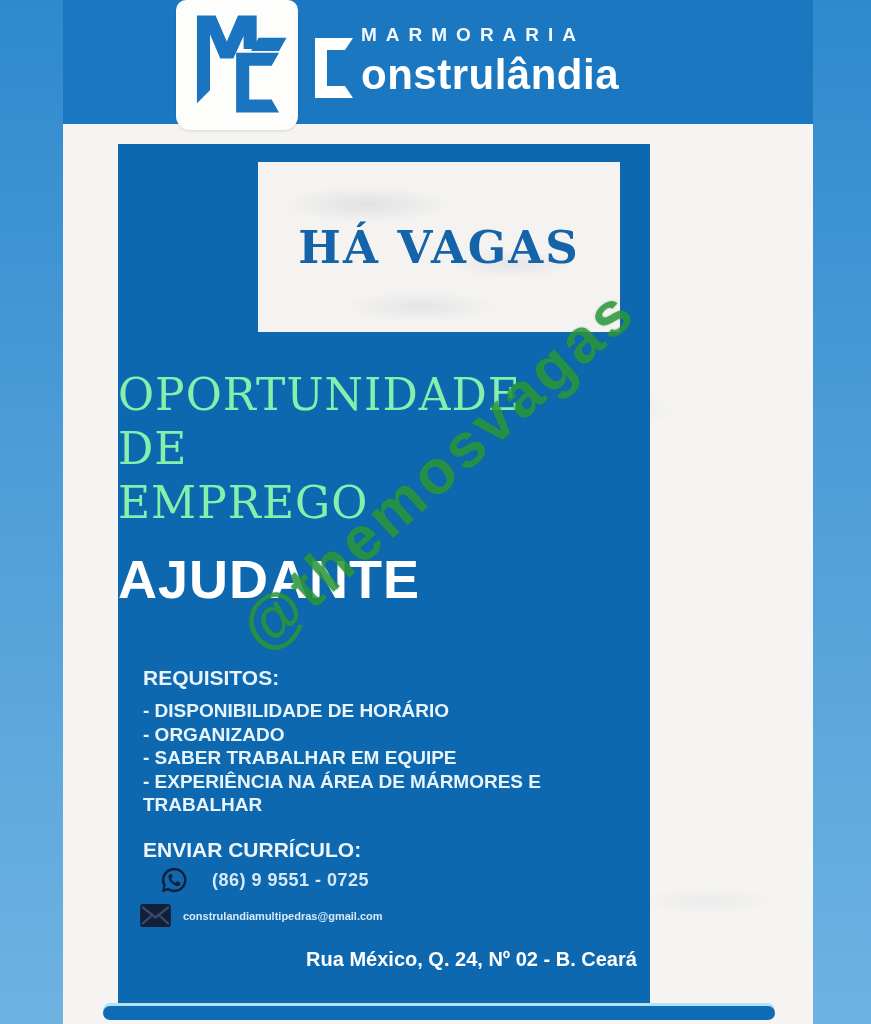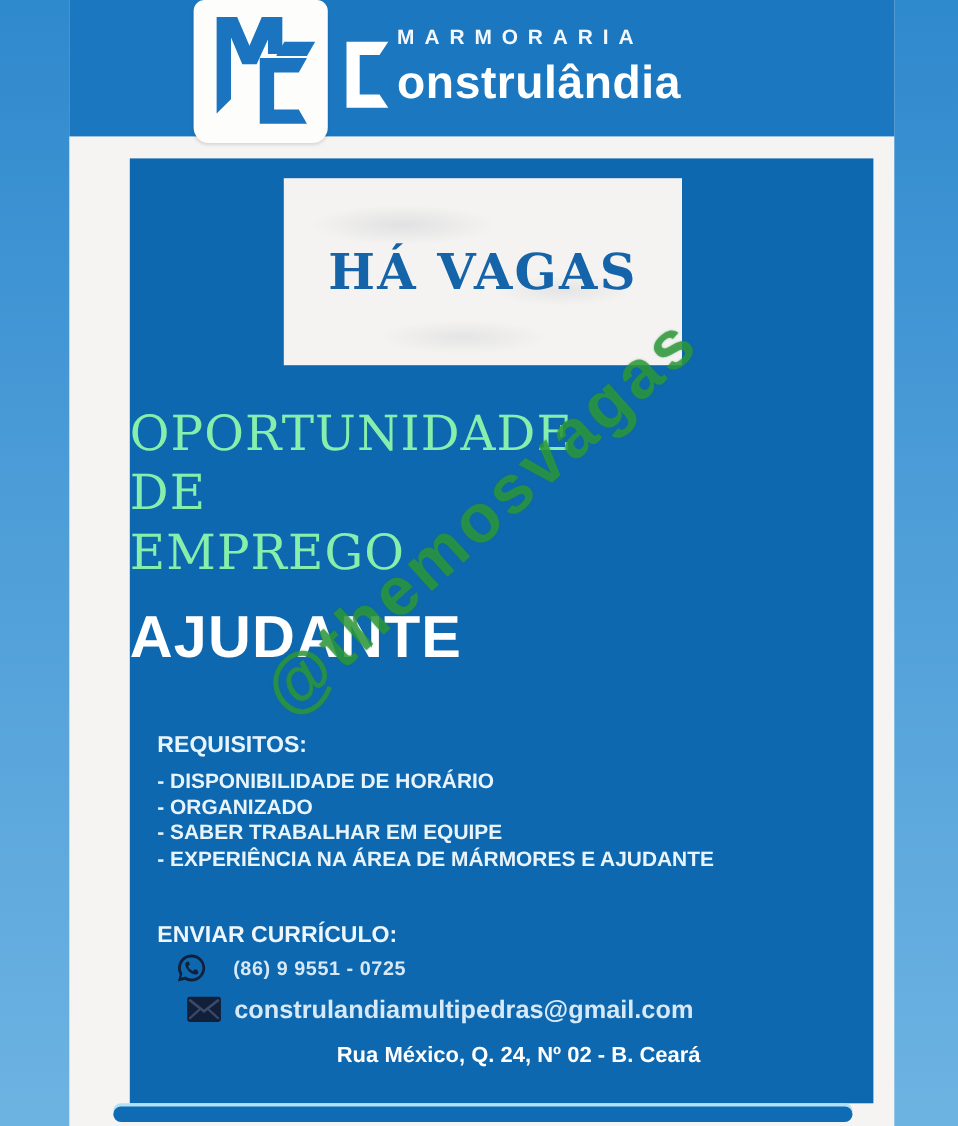--- a/index.html
+++ b/index.html
@@ -19,21 +19,21 @@
   .band{left:0;top:0;width:750px;height:124px;background:#1b78c0;}
   .logo-box{left:113px;top:0;width:122px;height:130px;background:#fdfdfc;
             border-radius:10px 10px 14px 14px;box-shadow:0 1px 3px rgba(0,0,0,.12);}
   .logo-svg{position:absolute;left:6px;top:2px;}
   .brand{left:246px;top:24px;display:flex;align-items:flex-start;color:#fff;}
   .brand-c{margin-top:12px;}
   .brand-col{margin-left:6px;}
   .tagline{font-size:19px;font-weight:bold;letter-spacing:9px;color:#f2f8fd;}
   .brandname{font-size:42px;font-weight:bold;letter-spacing:.5px;margin-top:5px;color:#fff;}
   
-  .panel{left:55px;top:144px;width:676px;height:859px;background:#0e68b0;}
+  .panel{left:55px;top:144px;width:532px;height:859px;background:#0e68b0;}
   
   .banner{left:140px;top:18px;width:362px;height:170px;
           background:
             radial-gradient(120px 26px at 30% 25%, rgba(150,155,170,.20), transparent 70%),
             radial-gradient(90px 20px at 70% 60%, rgba(150,155,170,.16), transparent 70%),
             radial-gradient(110px 22px at 45% 85%, rgba(150,155,170,.16), transparent 70%),
             #f4f3f1;
           display:flex;align-items:center;justify-content:center;}
   .banner-text{font-family:"DejaVu Serif",serif;font-weight:bold;font-size:45px;
                letter-spacing:2px;color:#1563a8;}
@@ -41,21 +41,21 @@
             font-family:"DejaVu Serif",serif;font-weight:normal;font-size:44px;
             line-height:54px;letter-spacing:1px;}
   .role{left:0;top:404px;width:647px;text-align:left;color:#fff;
         font-weight:800;font-size:54px;letter-spacing:1px;}
   .reqs{left:25px;top:522px;color:#e8f4fb;font-weight:bold;}
   .reqs-title{font-size:21px;margin-bottom:9px;}
   .req-item{font-size:19px;line-height:23.5px;}
   .cta{left:25px;top:694px;color:#eef6fc;font-weight:bold;font-size:21px;}
   .contact-row{display:flex;align-items:center;color:#d7e9f6;font-weight:bold;}
   .phone-row{left:42px;top:722px;font-size:18px;letter-spacing:.5px;gap:12px;}
-  .email-row{left:52px;top:760px;font-size:23px;}
+  .email-row{left:22px;top:760px;font-size:11px;}
   .contact-row .txt{margin-left:12px;}
   .address{left:30px;top:802px;width:617px;text-align:center;color:#fff;
            font-weight:bold;font-size:20px;line-height:27px;padding-left:30px;box-sizing:border-box;}
   .pill{left:40px;top:1006px;width:672px;height:14px;border-radius:8px;background:#0f6cb4;
         box-shadow:0 -3px 0 rgba(173,224,246,.95);}
   .watermark{left:226px;top:612px;transform:rotate(-42deg);transform-origin:0 0;
              font-weight:bold;font-size:62px;letter-spacing:4px;
              color:rgba(44,153,58,.78);pointer-events:none;white-space:nowrap;
              text-shadow:0 0 2px rgba(30,120,40,.4);}
 </style>
@@ -98,21 +98,21 @@
         <div>EMPREGO</div>
       </div>
 
       <div class="abs role">AJUDANTE</div>
 
       <div class="abs reqs">
         <div class="reqs-title">REQUISITOS:</div>
         <div class="req-item">- DISPONIBILIDADE DE HORÁRIO</div>
         <div class="req-item">- ORGANIZADO</div>
         <div class="req-item">- SABER TRABALHAR EM EQUIPE</div>
-        <div class="req-item">- EXPERIÊNCIA NA ÁREA DE MÁRMORES E AJUDANTE</div>
+        <div class="req-item">- EXPERIÊNCIA NA ÁREA DE MÁRMORES E TRABALHAR</div>
       </div>
 
       <div class="abs cta">ENVIAR CURRÍCULO:</div>
 
       <div class="abs contact-row phone-row">
         <svg width="28" height="28" viewBox="0 0 32 32">
           <path fill="#111f38" d="M16 2A14 14 0 0 0 3.9 23L2 30l7.2-1.9A14 14 0 1 0 16 2z"></path>
           <path fill="#0e68b0" d="M16 5a11 11 0 0 0-9.4 16.6L5.4 26l4.5-1.2A11 11 0 1 0 16 5z"></path>
           <path fill="#111f38" d="M11.8 9.5c-.9 0-2.1 1-2.1 2.4 0 5.3 5.8 11 11.1 11 1.4 0 2.4-1.2 2.4-2.1l-.9-2.6-3-.9-1.3 1.9c-2.1-.4-5-3.2-5.5-5.3l1.9-1.4-.9-3z"></path>
         </svg>

